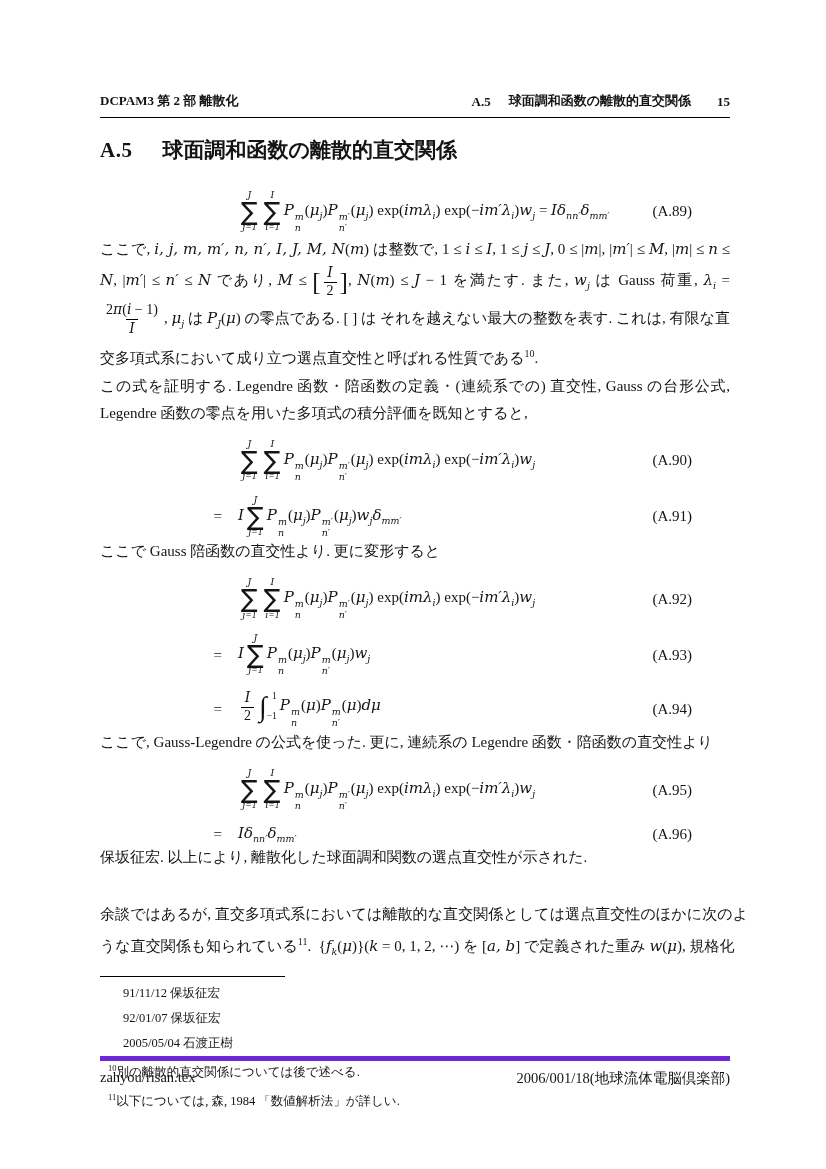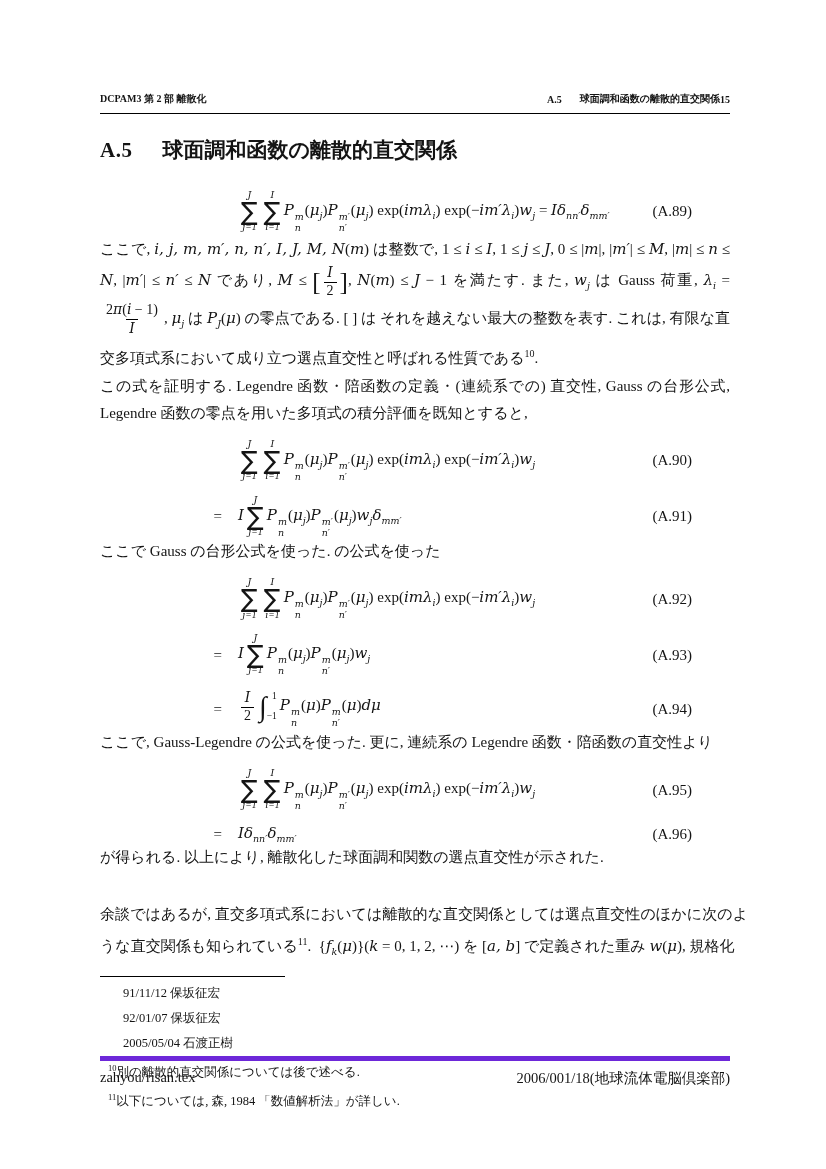--- a/index.html
+++ b/index.html
@@ -2,24 +2,24 @@
 <html><head>
 <meta charset="utf-8">
 <style>
   html,body{margin:0;padding:0;background:#ffffff;}
   body{width:826px;height:1169px;overflow:hidden;position:relative;
        font-family:"Liberation Serif","DejaVu Serif",serif;color:#141414;}
   .page{position:absolute;inset:0;}
 
   
   .header{position:absolute;left:100px;right:96px;top:92px;display:flex;
-          align-items:center;font-weight:bold;font-size:10px;
+          align-items:flex-end;font-weight:bold;font-size:13px;
           border-bottom:1px solid #000;padding-bottom:7px;}
   .header .spacer{flex:1;}
-  .header .hnum{}
+  .header .hnum{margin-left:26px;}
 
   
   .section-title{position:absolute;left:100px;top:136px;display:flex;
           align-items:baseline;font-weight:bold;font-size:21px;}
   .section-title .sec-no{margin-right:30px;letter-spacing:.5px;}
 
   
   .flow{position:absolute;left:100px;right:96px;top:178px;}
   p.body{margin:0;font-size:15px;line-height:27px;text-align:justify;} .mt24{margin-top:24px;} .mt14{margin-top:14px;}
   .mt12{margin-top:12px;} .mt6{margin-top:6px;}
@@ -142,21 +142,21 @@
           </span><i>P</i><span class="ss">
             <span><i>m</i></span>
             <span><i>n</i></span>
           </span>(<i>μ<sub>j</sub></i>)<i>P</i><span class="ss">
             <span><i>m′</i></span>
             <span><i>n′</i></span>
           </span>(<i>μ<sub>j</sub></i>)<i>w<sub>j</sub>δ<sub>mm′</sub></i></span>
       <span class="eqnum">(A.91)</span>
     </div>
 
-    <p class="body mt12">ここで Gauss の台形公式を使った. の公式を使った</p>
+    <p class="body mt12">ここで Gauss 陪函数の直交性より. 更に変形すると</p>
 
     <div class="eqrow mt6">
       <span class="eqleft"></span>
       <span class="expr"><span class="sum">
             <span class="lim"><i>J</i></span>
             <span class="sig">∑</span>
             <span class="lim"><i>j</i>=1</span>
           </span><span class="sum">
             <span class="lim"><i>I</i></span>
             <span class="sig">∑</span>
@@ -226,21 +226,21 @@
           </span>(<i>μ<sub>j</sub></i>) exp(<i>imλ<sub>i</sub></i>) exp(−<i>im′λ<sub>i</sub></i>)<i>w<sub>j</sub></i></span>
       <span class="eqnum">(A.95)</span>
     </div>
 
     <div class="eqrow">
       <span class="eqleft">=</span>
       <span class="expr"><i>Iδ<sub>nn′</sub>δ<sub>mm′</sub></i></span>
       <span class="eqnum">(A.96)</span>
     </div>
 
-    <p class="body mt12">が得られる. 以上により, 離散化した球面調和関数の選点直交性が示された.</p>
+    <p class="body mt12">保坂征宏. 以上により, 離散化した球面調和関数の選点直交性が示された.</p>
 
   </div>
 
   <div class="bottom">
     <p class="body">余談ではあるが, 直交多項式系においては離散的な直交関係としては選点直交性のほかに次のような直交関係も知られている<sup class="fnmark">11</sup>. {<i>f<sub>k</sub></i>(<i>μ</i>)}(<i>k</i> = 0, 1, 2, ⋯) を [<i>a, b</i>]  で定義された重み <i>w</i>(<i>μ</i>), 規格化</p>
     <div class="fnrule"></div>
     <p class="fnline date">91/11/12 保坂征宏</p>
     <p class="fnline date">92/01/07 保坂征宏</p>
     <p class="fnline date">2005/05/04 石渡正樹</p>
     <p class="fnline"><sup>10</sup><span>別の離散的直交関係については後で述べる.</span></p>

